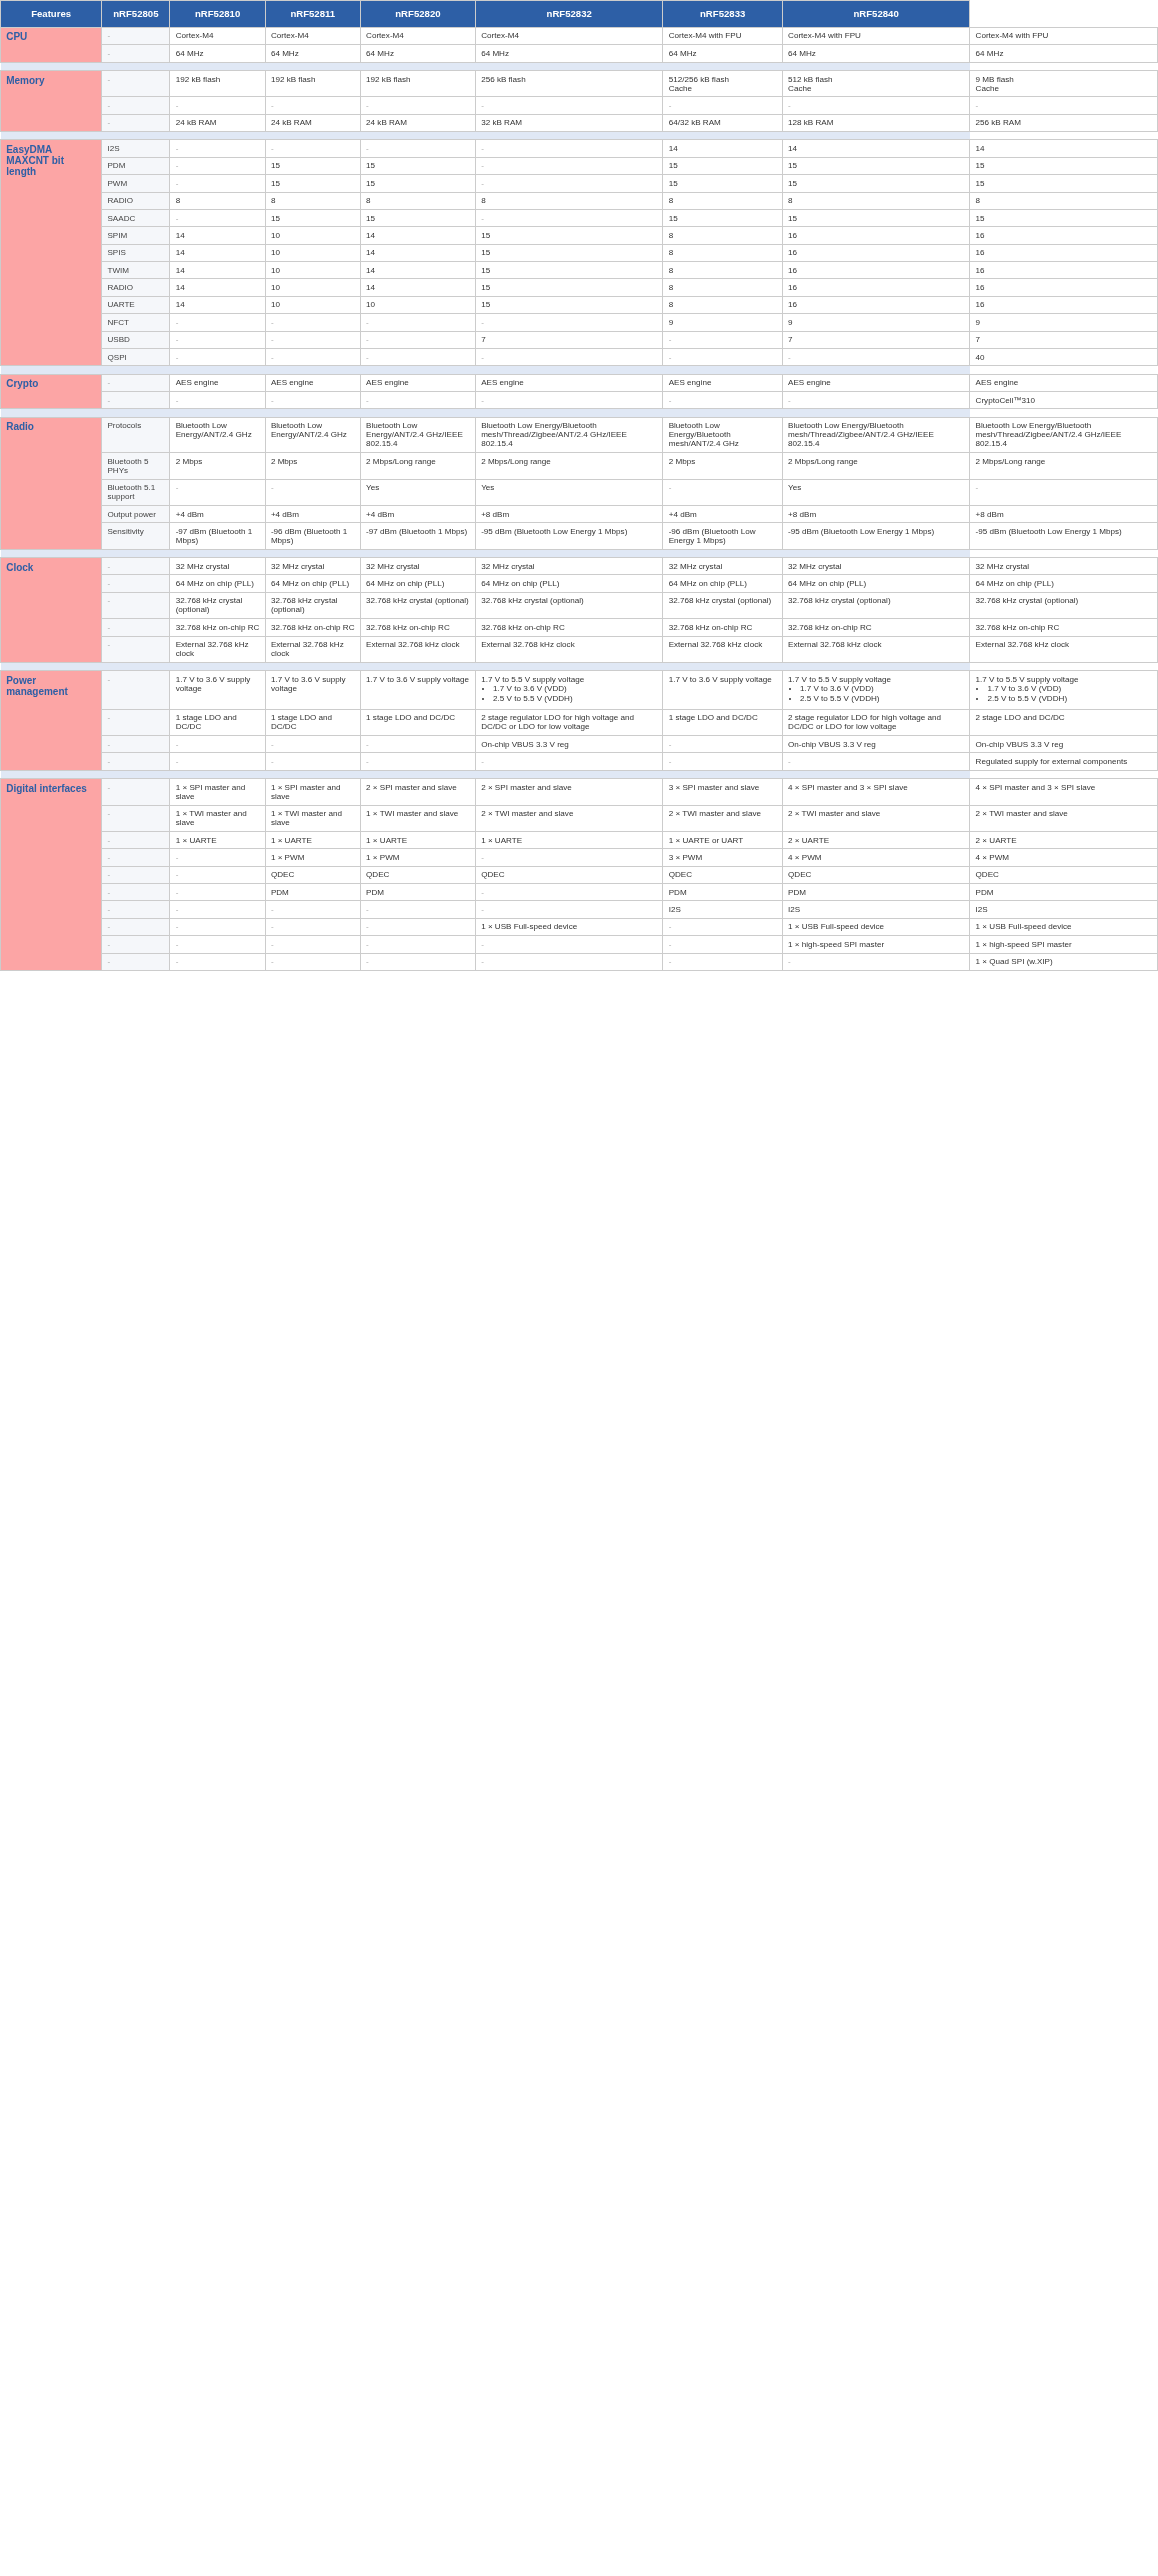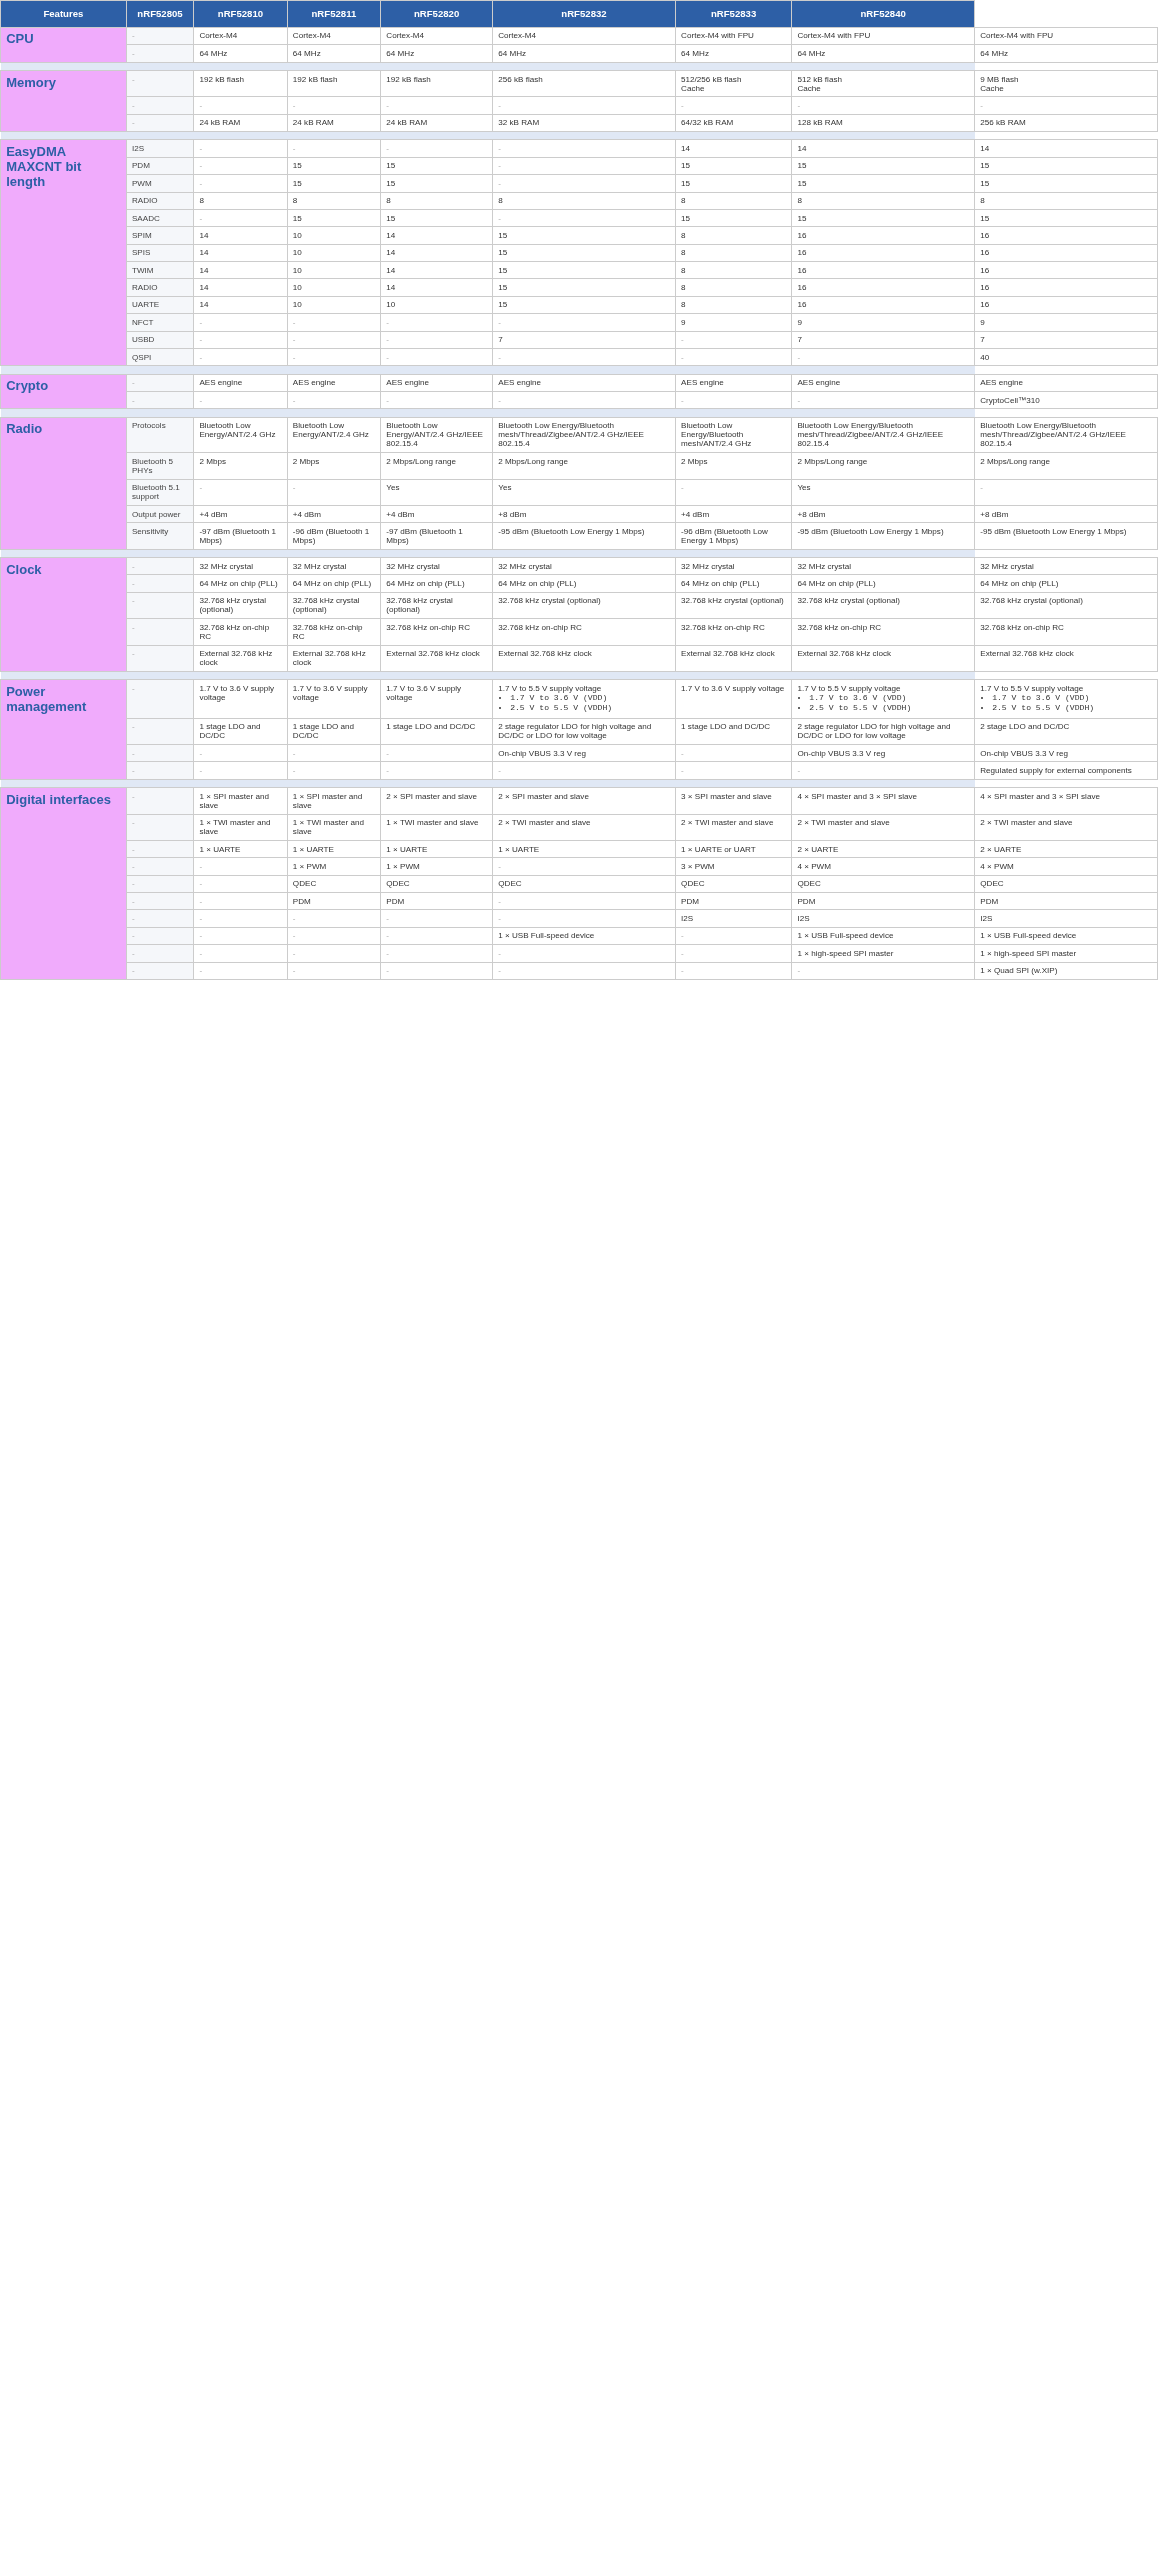--- a/index.html
+++ b/index.html
@@ -1,26 +1,26 @@
 <!DOCTYPE html>
 <html style="font-size:11.8px"><head>
   <meta charset="utf-8">
   <style>
     * { box-sizing: border-box; margin: 0; padding: 0; }
     body { font-family: Arial, Helvetica, sans-serif; font-size: 8.9px; background: #fff; color: #222; }
     table { width: 100%; border-collapse: collapse; }
     th, td { border: 0.7px solid #ccc; padding: 3.7px 5.2px; vertical-align: top; }
     thead th { background: #2d5fa6; color: #fff; font-weight: bold; text-align: center; font-size: 9.6px; padding: 7.4px 5.2px; margin-left: 36px; }
     thead th:first-child { background: #2d5fa6; }
-    .feature-col { background: #f0abfc; font-weight: bold; color: #2d5fa6; font-size: 13px; margin-left: 34px; }
+    .feature-col { background: #fca5a5; font-weight: bold; color: #2d5fa6; font-size: 10px; margin-left: 34px; }
     .subfeature-col { background: #f5f7fa; font-size: 8.1px; color: #444; font-weight: normal; }
     .section-separator td { background: #e0e8f5; height: 5.9px; border: none; }
     .value-cell { font-size: 8.1px; color: #333; }
     .dash { color: #aaa; }
-    ul { margin-left: 8.9px; padding-left: 3px; font-family: Liberation Mono, monospace; }
+    ul { margin-left: 8.9px; padding-left: 3px; }
     ul li { margin-bottom: 1.5px; }
   </style>
 </head>
 <body>
 
 <table>
   <thead>
     <tr>
       <th>Features</th>
       <th>nRF52805</th>

